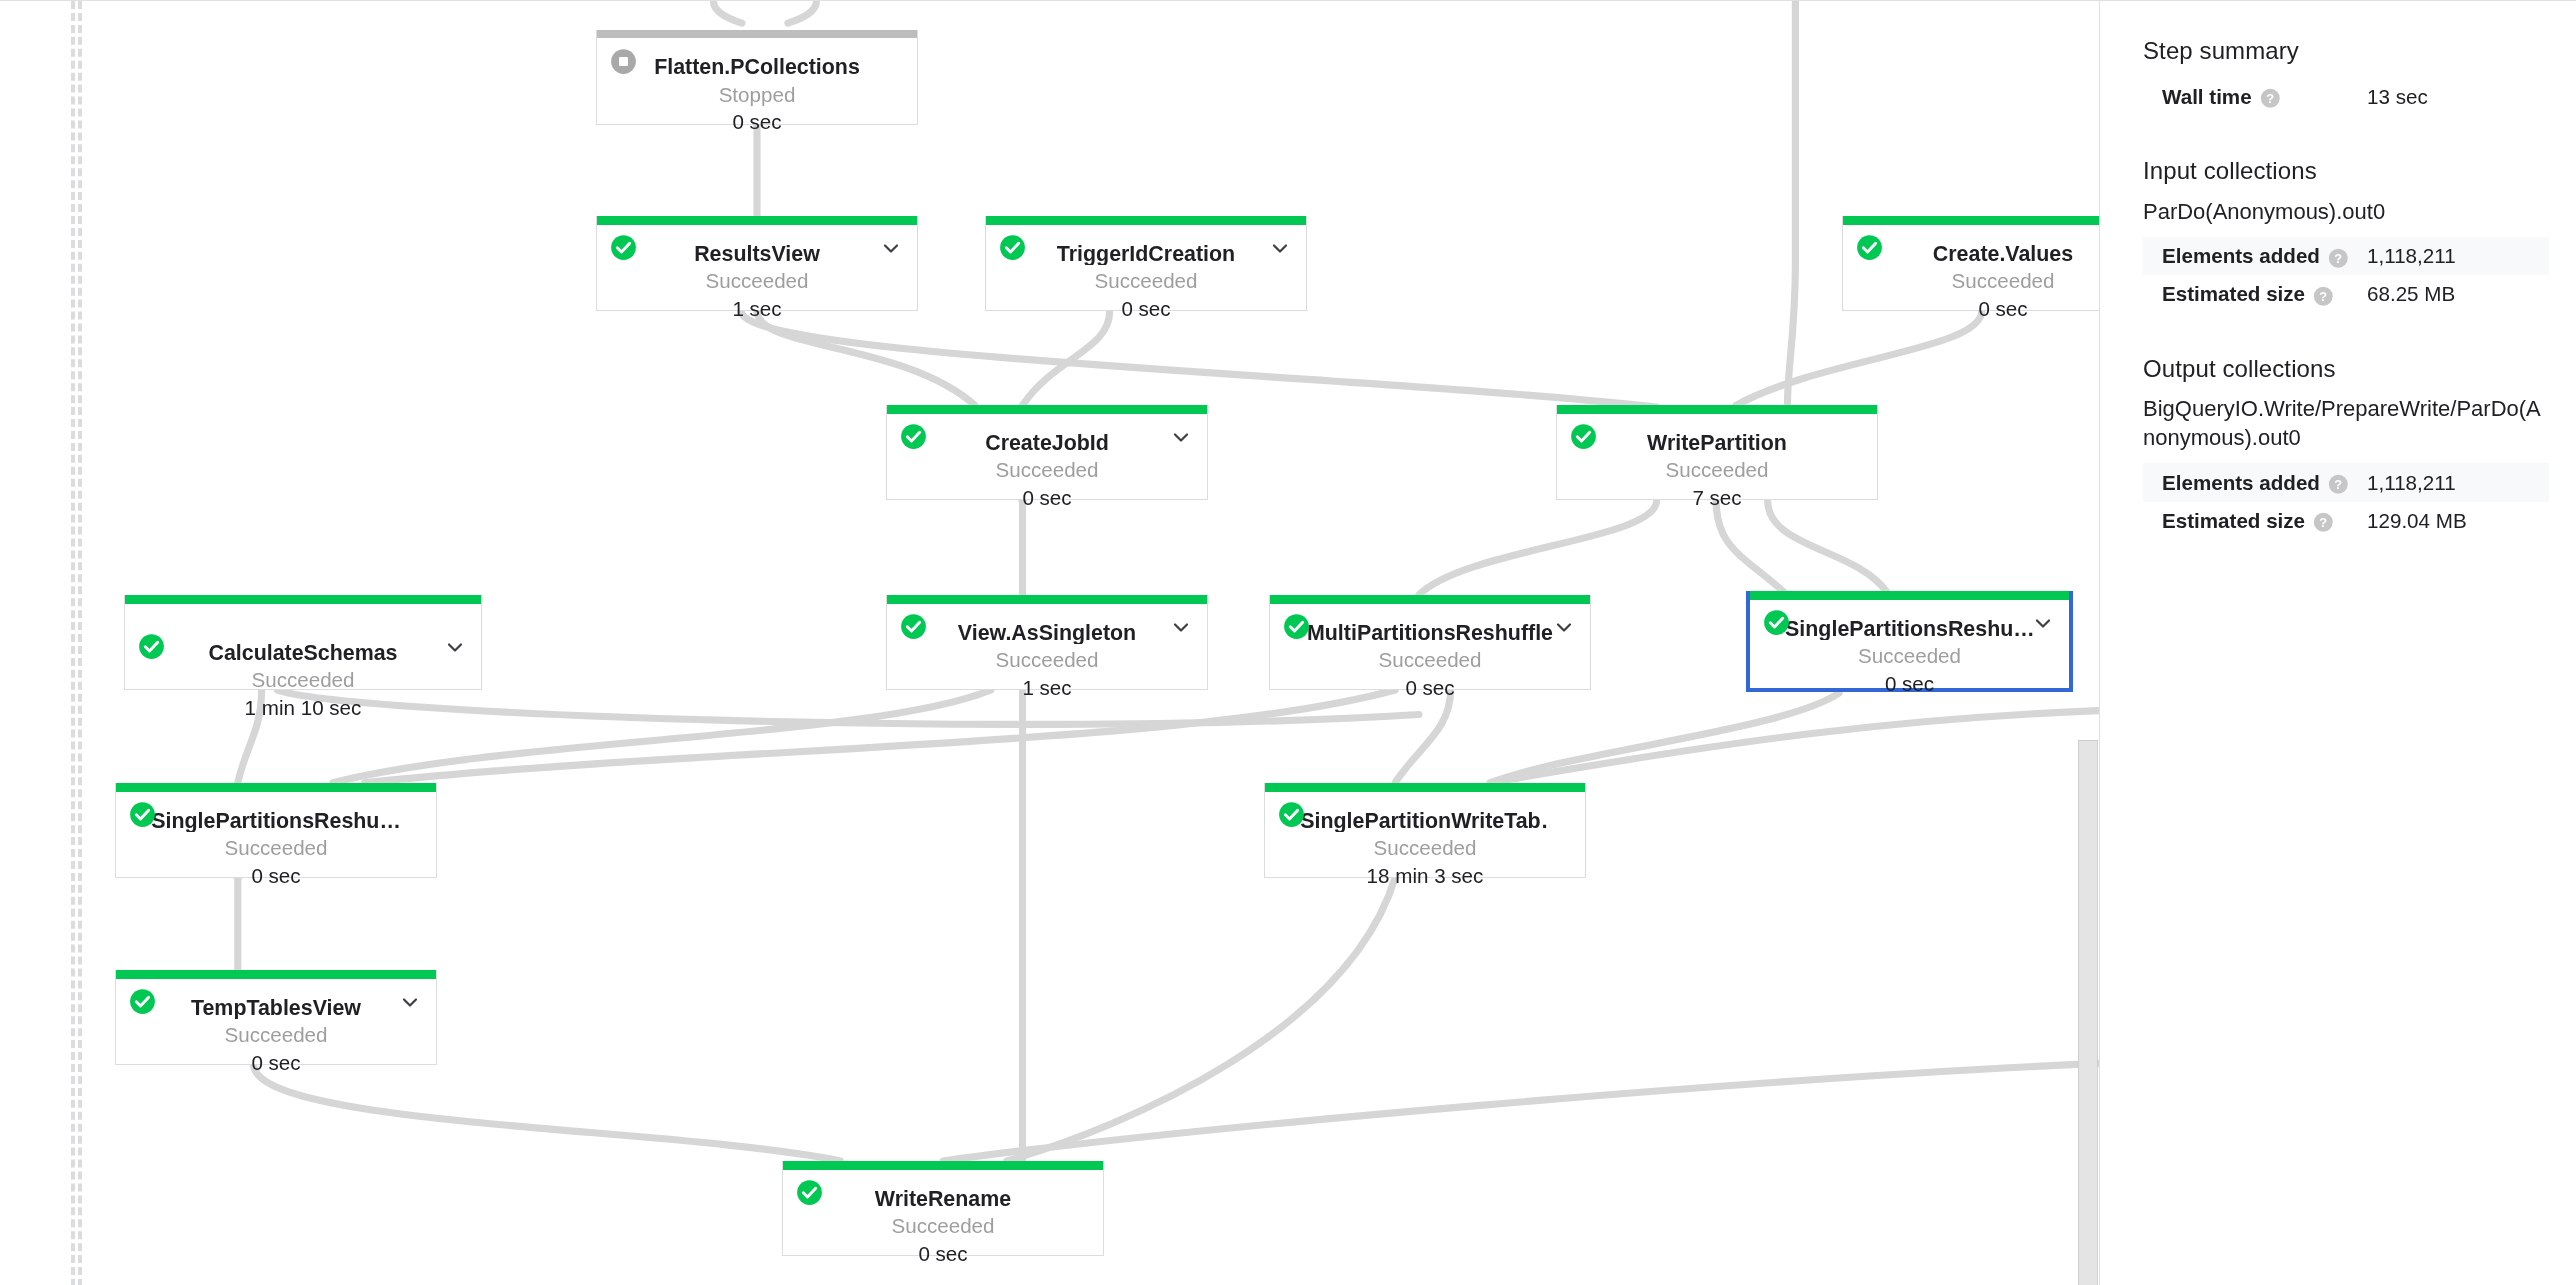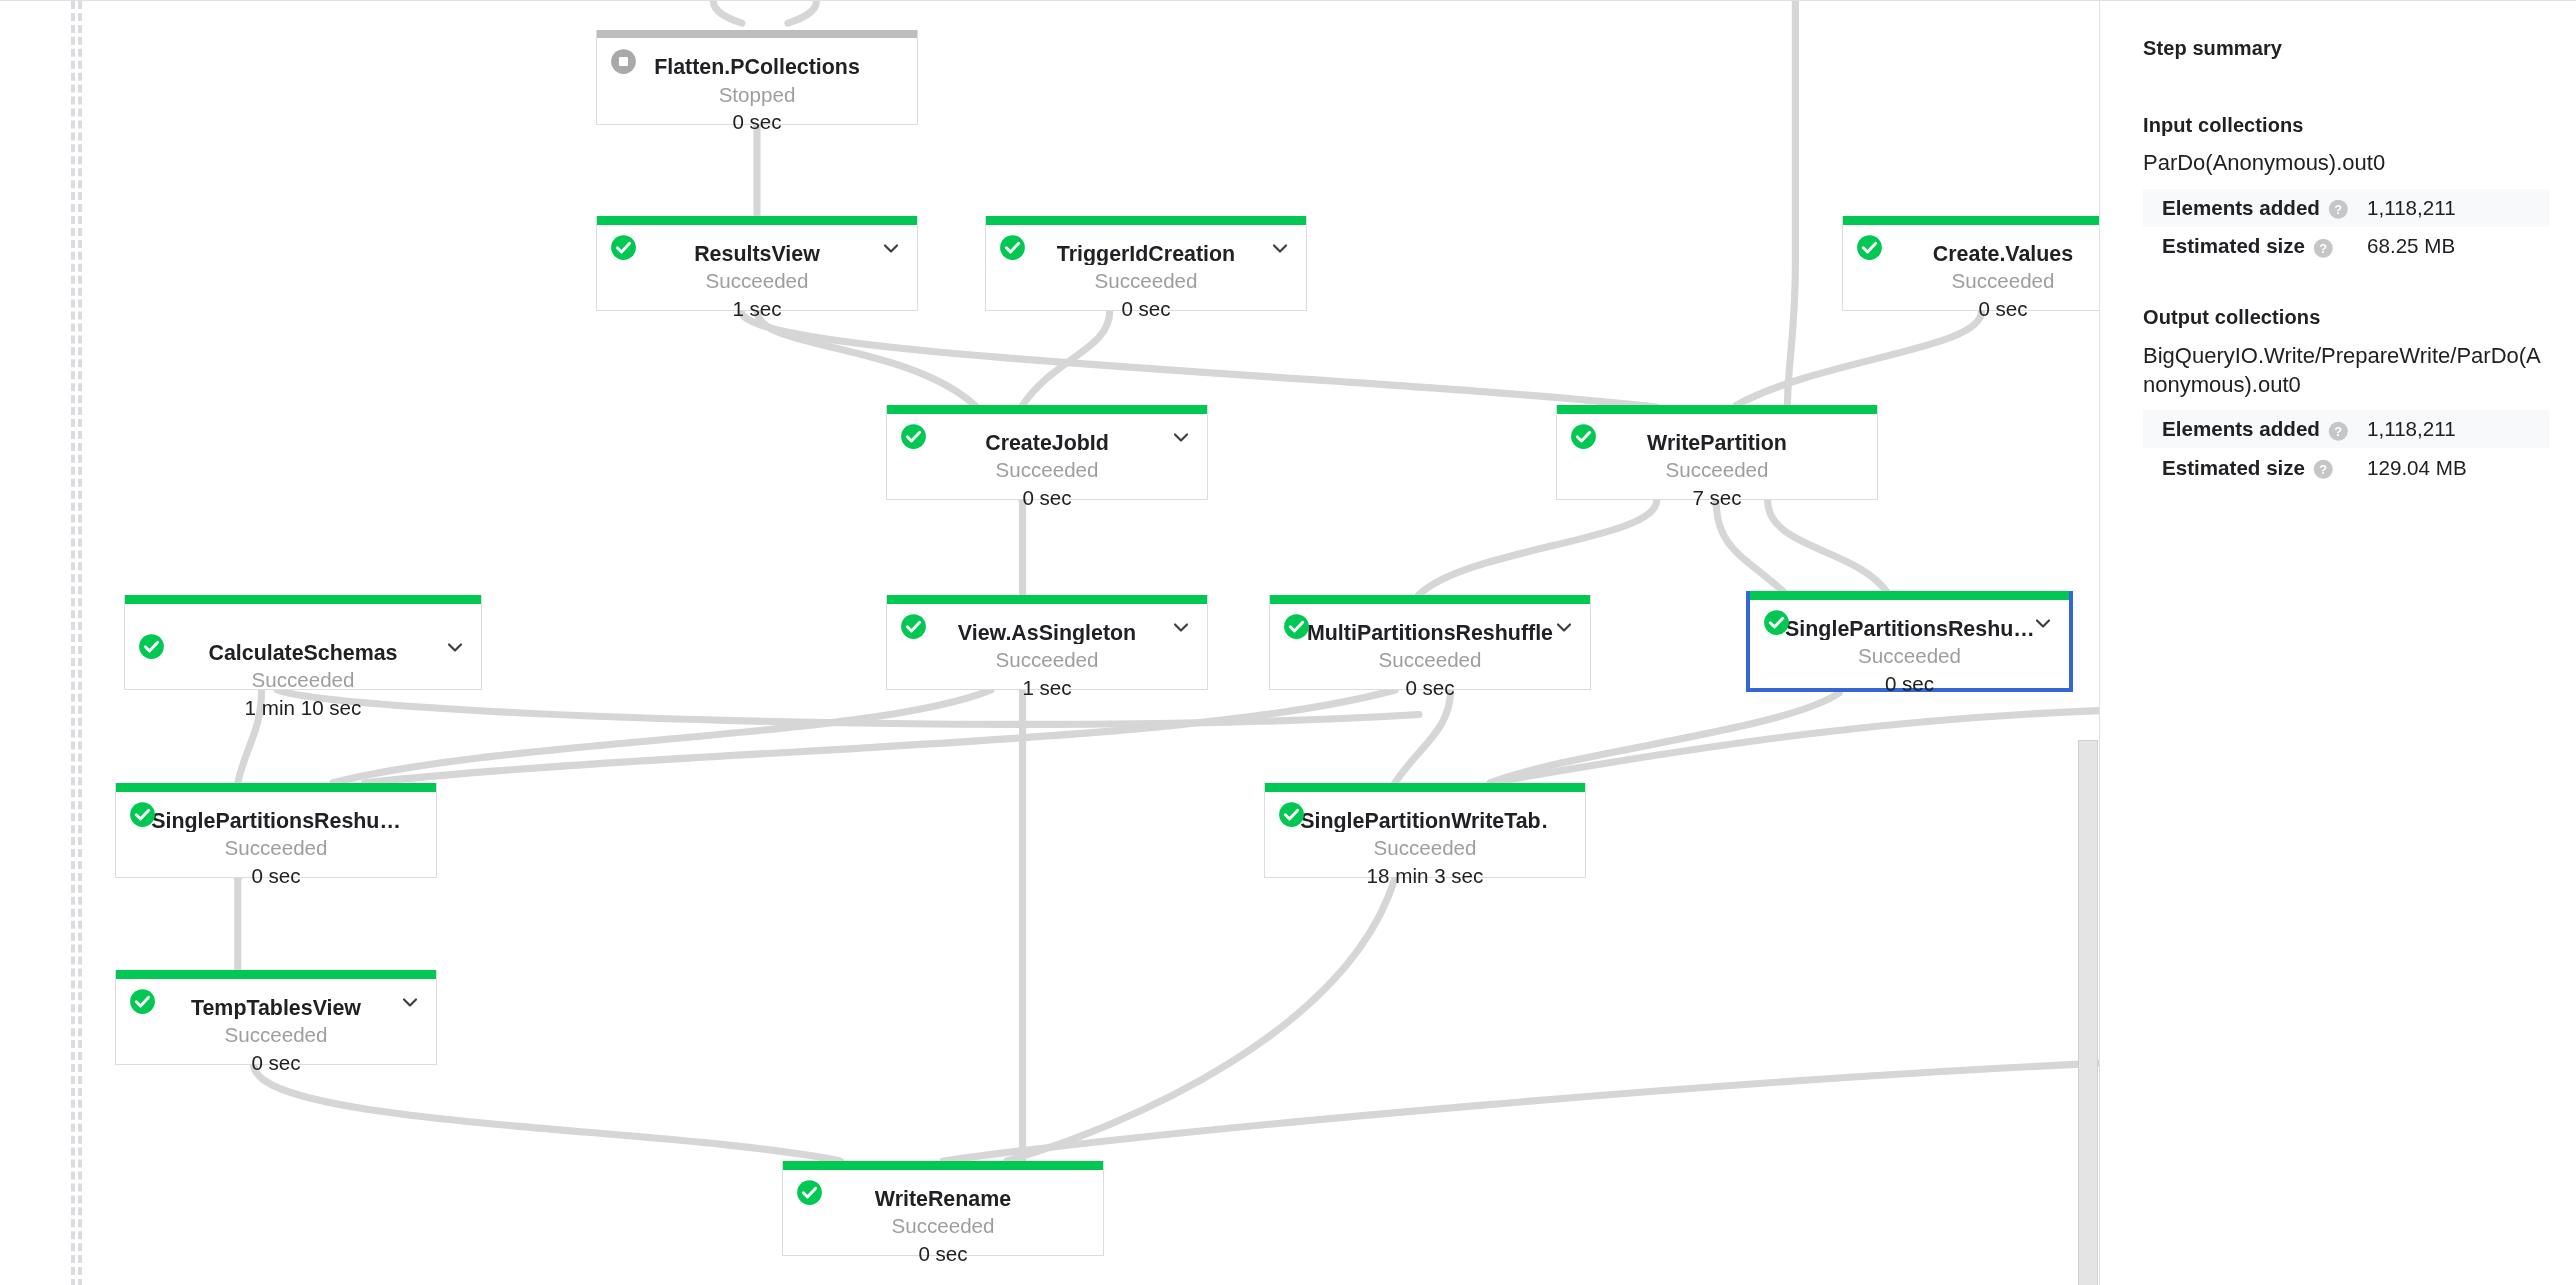--- a/index.html
+++ b/index.html
@@ -142,23 +142,23 @@
     top: 0;
     width: 477px;
     height: 1286px;
     background: #ffffff;
     border-left: 1.6px solid #e0e0e0;
     border-top: 1.6px solid #e0e0e0;
     box-sizing: border-box;
     padding: 36px 27px 0 43px;
   }
   .panel-h2 {
-    font-size: 20px;
+    font-size: 24px;
     color: #202124;
-    font-weight: bold;
+    font-weight: normal;
     margin: 0 0 12.7px 0;
     letter-spacing: 0.1px;
   }
   .panel-h2.spaced { margin-top: 41px; }
   .collection-name {
     font-size: 22px;
     color: #202124;
     line-height: 1.3;
     margin-bottom: 11px;
     word-break: break-word;
@@ -459,20 +459,27 @@
     <div id="graph-scrollbar-track">
       <div id="graph-scrollbar-thumb"></div>
     </div>
   </div>
 
   <div id="side-panel">
 
     <h2 class="panel-h2">Step summary</h2>
     <table class="kv">
       <tbody>
+        <tr>
+          <td class="k"><span class="kv-label-row">Wall time</span><span class="help-icon"><svg viewBox="0 0 24 24" width="20.6" height="20.6" style="font-size:26px">
+                  <circle cx="12" cy="12" r="11" fill="#c6c6c6"></circle>
+                  <text x="12" y="17.5" font-size="15" font-family="Liberation Sans, sans-serif" fill="#ffffff" text-anchor="middle" font-weight="bold">?</text>
+                </svg></span></td>
+          <td class="v">13 sec</td>
+        </tr>
       </tbody>
     </table>
 
     <h2 class="panel-h2 spaced">Input collections</h2>
     <div class="collection-name">ParDo(Anonymous).out0</div>
     <table class="kv">
       <tbody>
         <tr class="alt">
           <td class="k"><span class="kv-label-row">Elements added</span><span class="help-icon"><svg viewBox="0 0 24 24" width="20.6" height="20.6" style="font-size:26px">
                   <circle cx="12" cy="12" r="11" fill="#c6c6c6"></circle>

